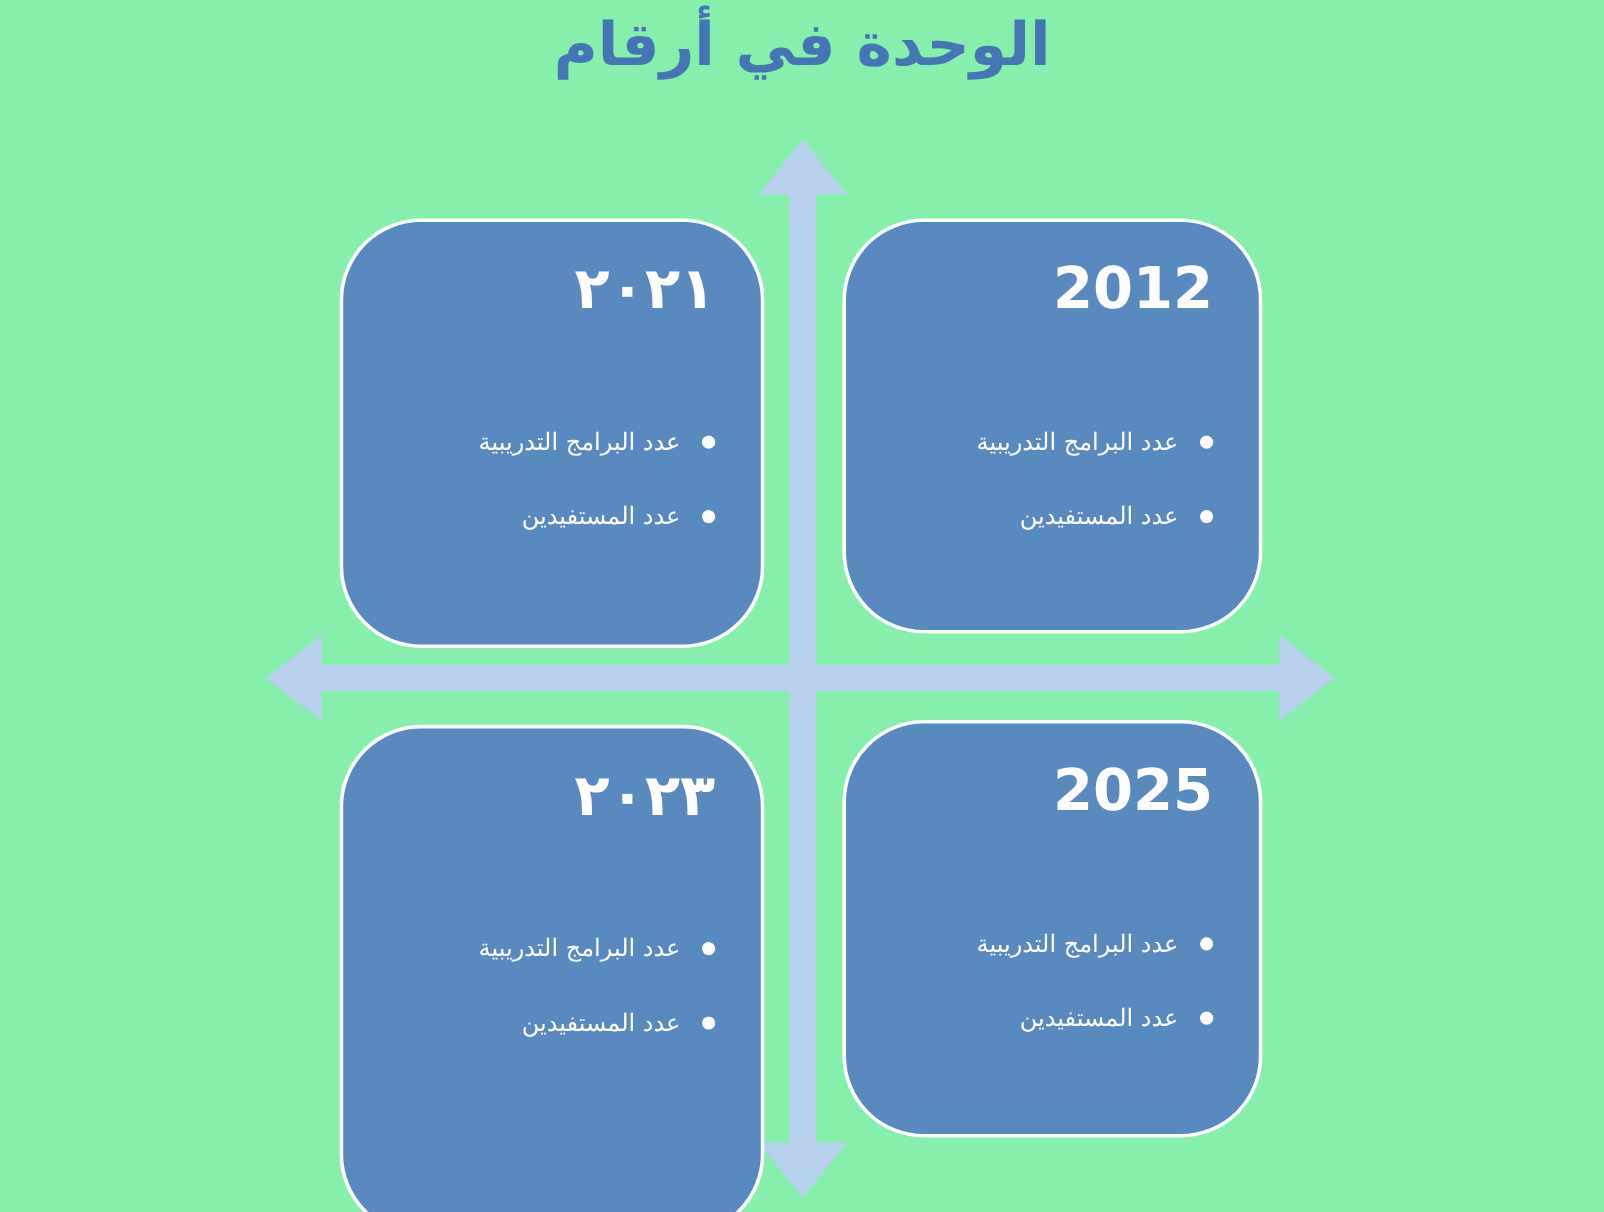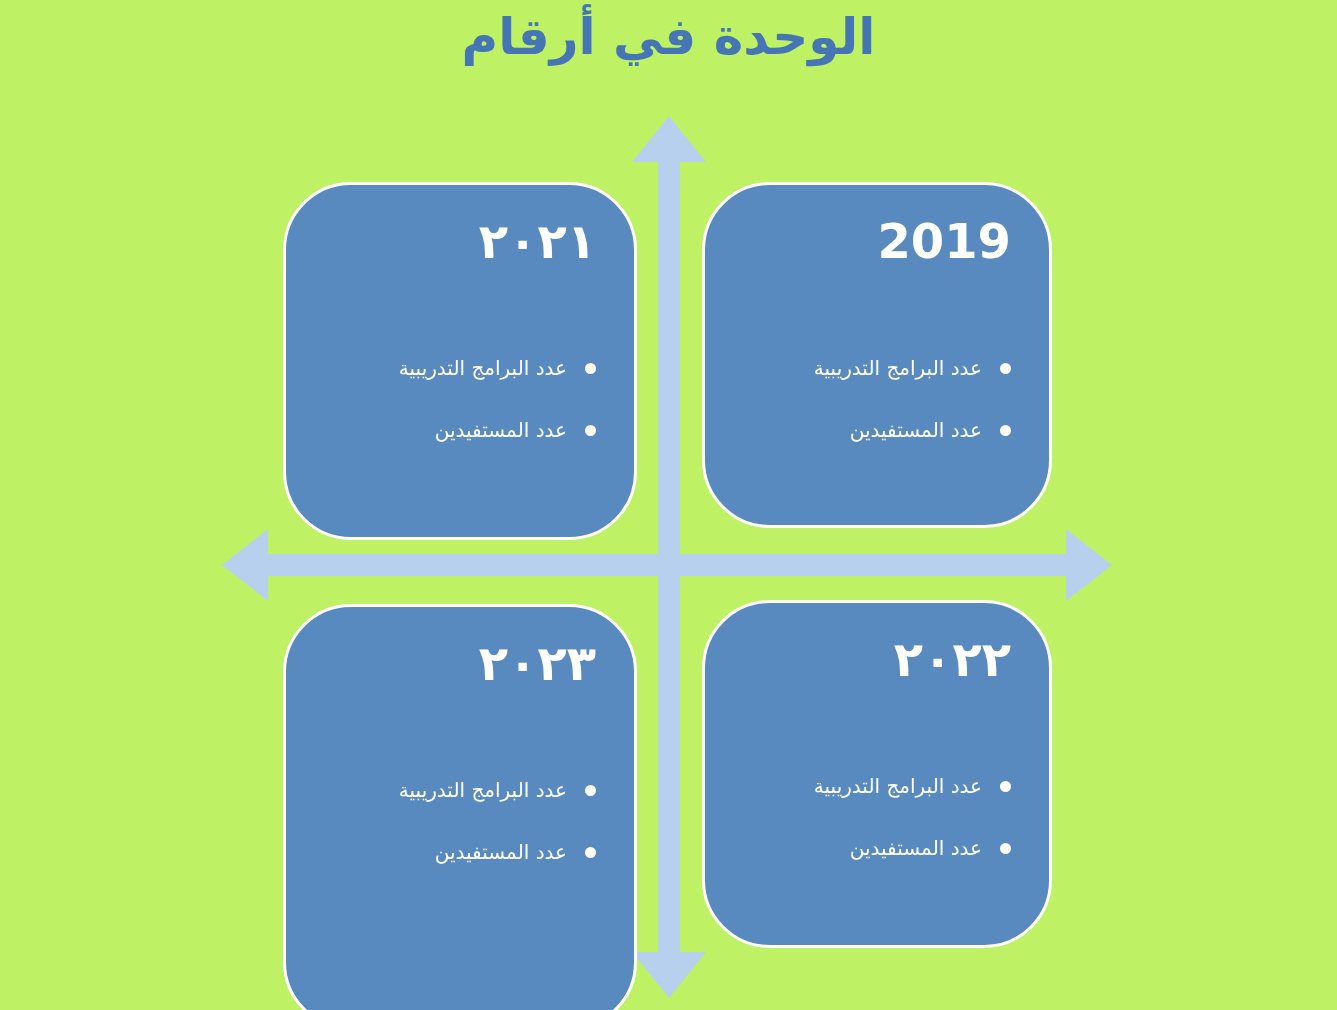--- a/index.html
+++ b/index.html
@@ -4,21 +4,21 @@
 <style>
   html, body {
     margin: 0;
     padding: 0;
     background: #000000;
   }
   .canvas {
     position: relative;
     width: 1337px;
     height: 1010px;
-    background: #bef264;
+    background: #86efac;
     overflow: hidden;
     font-family: "DejaVu Sans", sans-serif;
   }
   .title {
     position: absolute;
     top: 8px;
     left: 0;
     width: 1337px;
     text-align: center;
     direction: rtl;
@@ -135,21 +135,21 @@
         <span class="bullet-text">عدد البرامج التدريبية</span>
       </div>
       <div class="bullet-item">
         <span class="dot"></span>
         <span class="bullet-text">عدد المستفيدين</span>
       </div>
     </div>
   </div>
 
   <div class="box box-tr">
-    <div class="year">2019</div>
+    <div class="year">2012</div>
     <div class="bullets">
       <div class="bullet-item">
         <span class="dot"></span>
         <span class="bullet-text">عدد البرامج التدريبية</span>
       </div>
       <div class="bullet-item">
         <span class="dot"></span>
         <span class="bullet-text">عدد المستفيدين</span>
       </div>
     </div>
@@ -163,21 +163,21 @@
         <span class="bullet-text">عدد البرامج التدريبية</span>
       </div>
       <div class="bullet-item">
         <span class="dot"></span>
         <span class="bullet-text">عدد المستفيدين</span>
       </div>
     </div>
   </div>
 
   <div class="box box-br">
-    <div class="year">٢٠٢٢</div>
+    <div class="year">2025</div>
     <div class="bullets">
       <div class="bullet-item">
         <span class="dot"></span>
         <span class="bullet-text">عدد البرامج التدريبية</span>
       </div>
       <div class="bullet-item">
         <span class="dot"></span>
         <span class="bullet-text">عدد المستفيدين</span>
       </div>
     </div>

